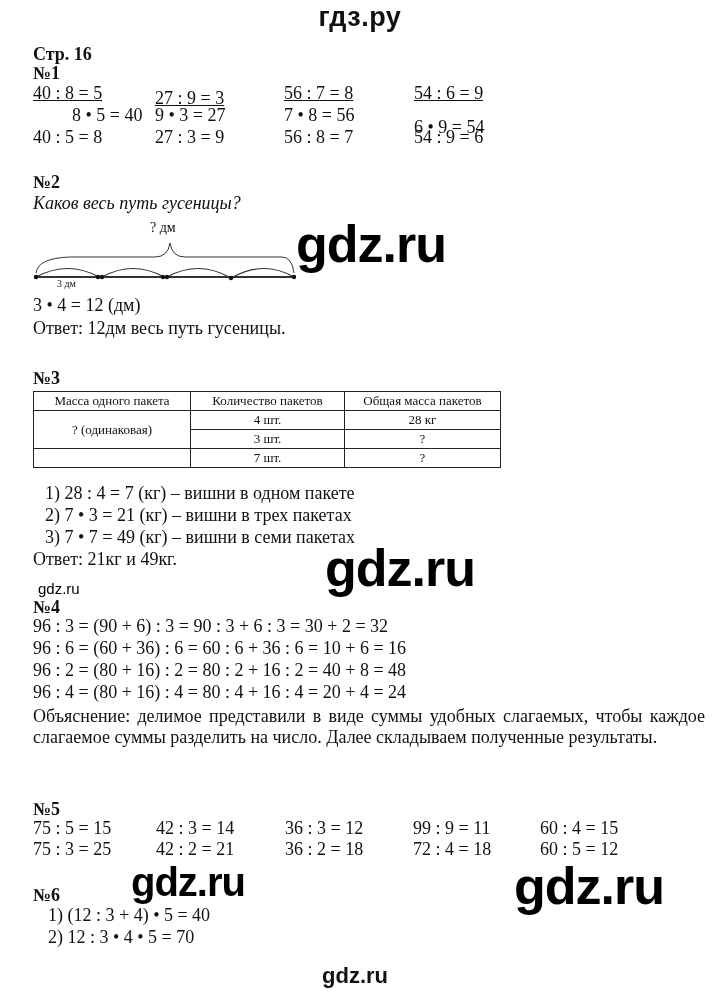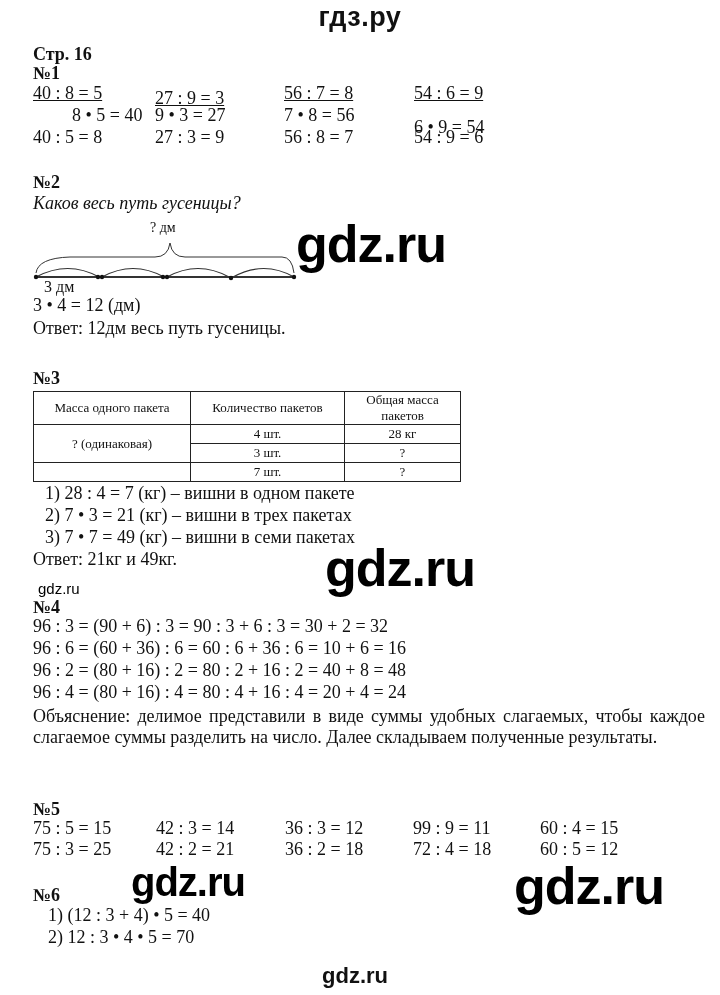--- a/index.html
+++ b/index.html
@@ -50,26 +50,26 @@
   <path d="M203,47 Q234,30 264,47" fill="none" stroke="#333" stroke-width="1.2"></path>
   <line x1="6" y1="47" x2="264" y2="47" stroke="#333" stroke-width="2"></line>
   <circle cx="6" cy="47" r="2.2" fill="#111"></circle>
   <circle cx="68" cy="47" r="2.2" fill="#111"></circle>
     <circle cx="72" cy="47" r="2.2" fill="#111"></circle>
   <circle cx="133" cy="47" r="2.2" fill="#111"></circle>
     <circle cx="137" cy="47" r="2.2" fill="#111"></circle>
   <circle cx="201" cy="48" r="2.2" fill="#111"></circle>
   <circle cx="264" cy="47" r="2.2" fill="#111"></circle>
 </svg>
-<div class="abs" style="left:44px; top:278px; font-size:16px;">3 дм</div>
+<div class="abs" style="left:57px; top:278px; font-size:10px;">3 дм</div>
 <div class="abs txt" style="left:33px; top:295px;">3 • 4 = 12 (дм)</div>
 <div class="abs txt" style="left:33px; top:318px;">Ответ: 12дм весь путь гусеницы.</div>
 
 <div class="abs h" style="left:33px; top:368px;">№3</div>
-<table class="abs t3" style="left:33px; top:391px; width:428px;">
+<table class="abs t3" style="left:33px; top:391px; width:468px;">
   <tbody>
       <tr>
     <td style="width:148px;">Масса одного пакета</td>
     <td style="width:145px;">Количество пакетов</td>
     <td>Общая масса пакетов</td>
   </tr>
   <tr>
     <td rowspan="2">? (одинаковая)</td>
     <td>4 шт.</td>
     <td>28 кг</td>

